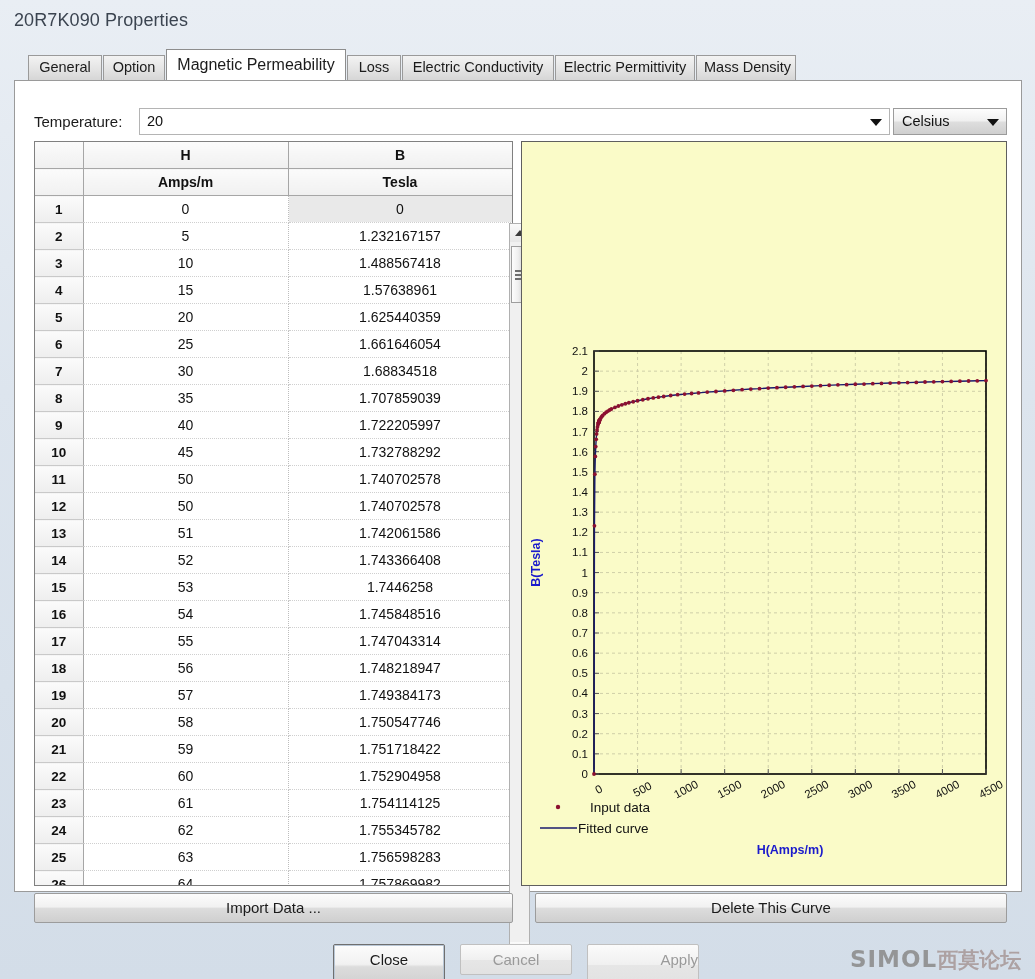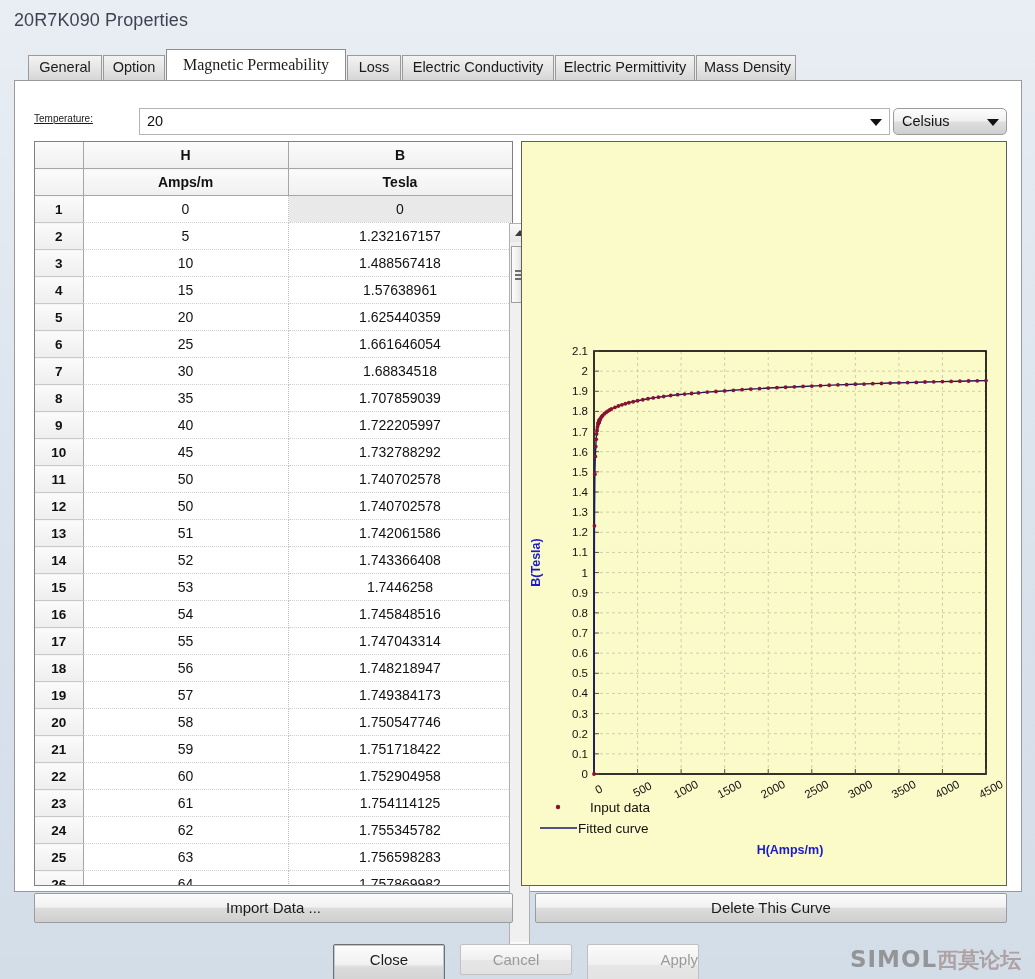--- a/index.html
+++ b/index.html
@@ -54,21 +54,21 @@
   
   .tabpage {
     position: absolute; left: 14px; top: 80px; width: 1008px; height: 812px;
     background: #ffffff;
     border: 1px solid #9a9a9a;
     box-sizing: border-box;
   }
   
   .temp-label {
     position: absolute; left: 19px; top: 32px;
-    font-size: 10px; color: #1b1b1b; text-decoration: underline;
+    font-size: 15px; color: #1b1b1b;
   }
   .temp-combo {
     position: absolute; left: 124px; top: 27px; width: 751px; height: 27px;
     background: #ffffff;
     border: 1px solid #b4b4b4;
     box-sizing: border-box;
   }
   .temp-combo .val {
     position: absolute; left: 7px; top: 4px;
     font-size: 14.5px; color: #111;
@@ -77,21 +77,21 @@
     position: absolute; right: 7px; top: 50%; margin-top: -3px;
     width: 0; height: 0;
     border-left: 6px solid transparent;
     border-right: 6px solid transparent;
     border-top: 7px solid #111;
   }
   .unit-combo {
     position: absolute; left: 878px; top: 27px; width: 114px; height: 27px;
     background: linear-gradient(to bottom, #fdfdfd 0%, #f0f0f0 48%, #dedede 52%, #cfcfcf 100%);
     border: 1px solid #9b9b9b;
-    border-radius: 5px;
+    border-radius: 0;
     box-sizing: border-box;
   }
   .unit-combo .val {
     position: absolute; left: 8px; top: 4px;
     font-size: 14.5px; color: #111;
   }
   
   .tablewrap {
     position: absolute; left: 19px; top: 60px; width: 479px; height: 745px;
     border: 1px solid #808080;
@@ -224,21 +224,21 @@
 </head>
 <body>
 
 <div class="window">
 
   <div class="titlebar">20R7K090 Properties</div>
 
   <div class="tabstrip">
       <div class="tab" style="left: 0px; width: 74px;"><span>General</span></div>
       <div class="tab" style="left: 75px; width: 62px;"><span>Option</span></div>
-      <div class="tab selected" style="left: 138px; width: 180px; font-family: Liberation Serif, serif;"><span>Magnetic Permeability</span></div>
+      <div class="tab selected" style="left: 138px; width: 180px;"><span>Magnetic Permeability</span></div>
       <div class="tab" style="left: 319px; width: 54px;"><span>Loss</span></div>
       <div class="tab" style="left: 374px; width: 152px;"><span>Electric Conductivity</span></div>
       <div class="tab" style="left: 527px; width: 140px;"><span>Electric Permittivity</span></div>
       <div class="tab" style="left: 668px; width: 100px;"><span>Mass Density</span></div>
     </div>
 
   <div class="tabpage">
 
     <div class="temp-label">Temperature:</div>
 

